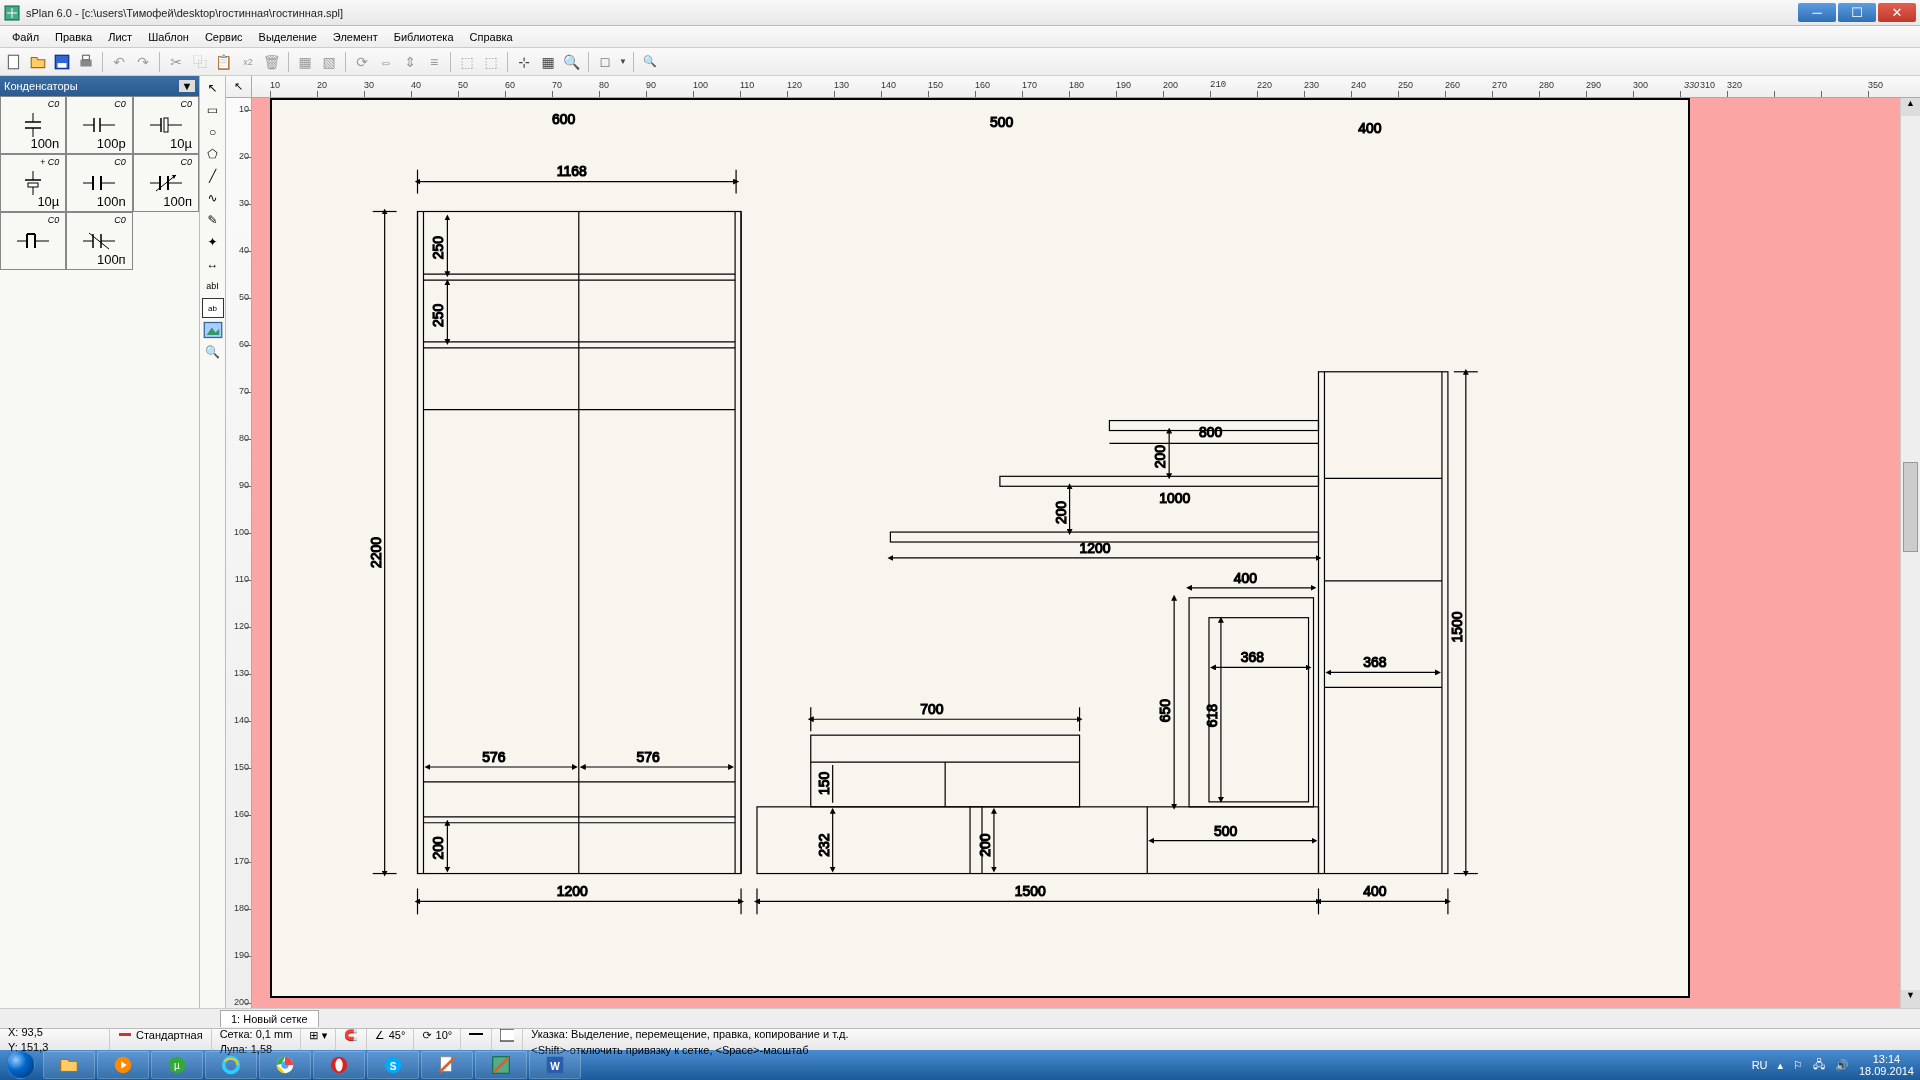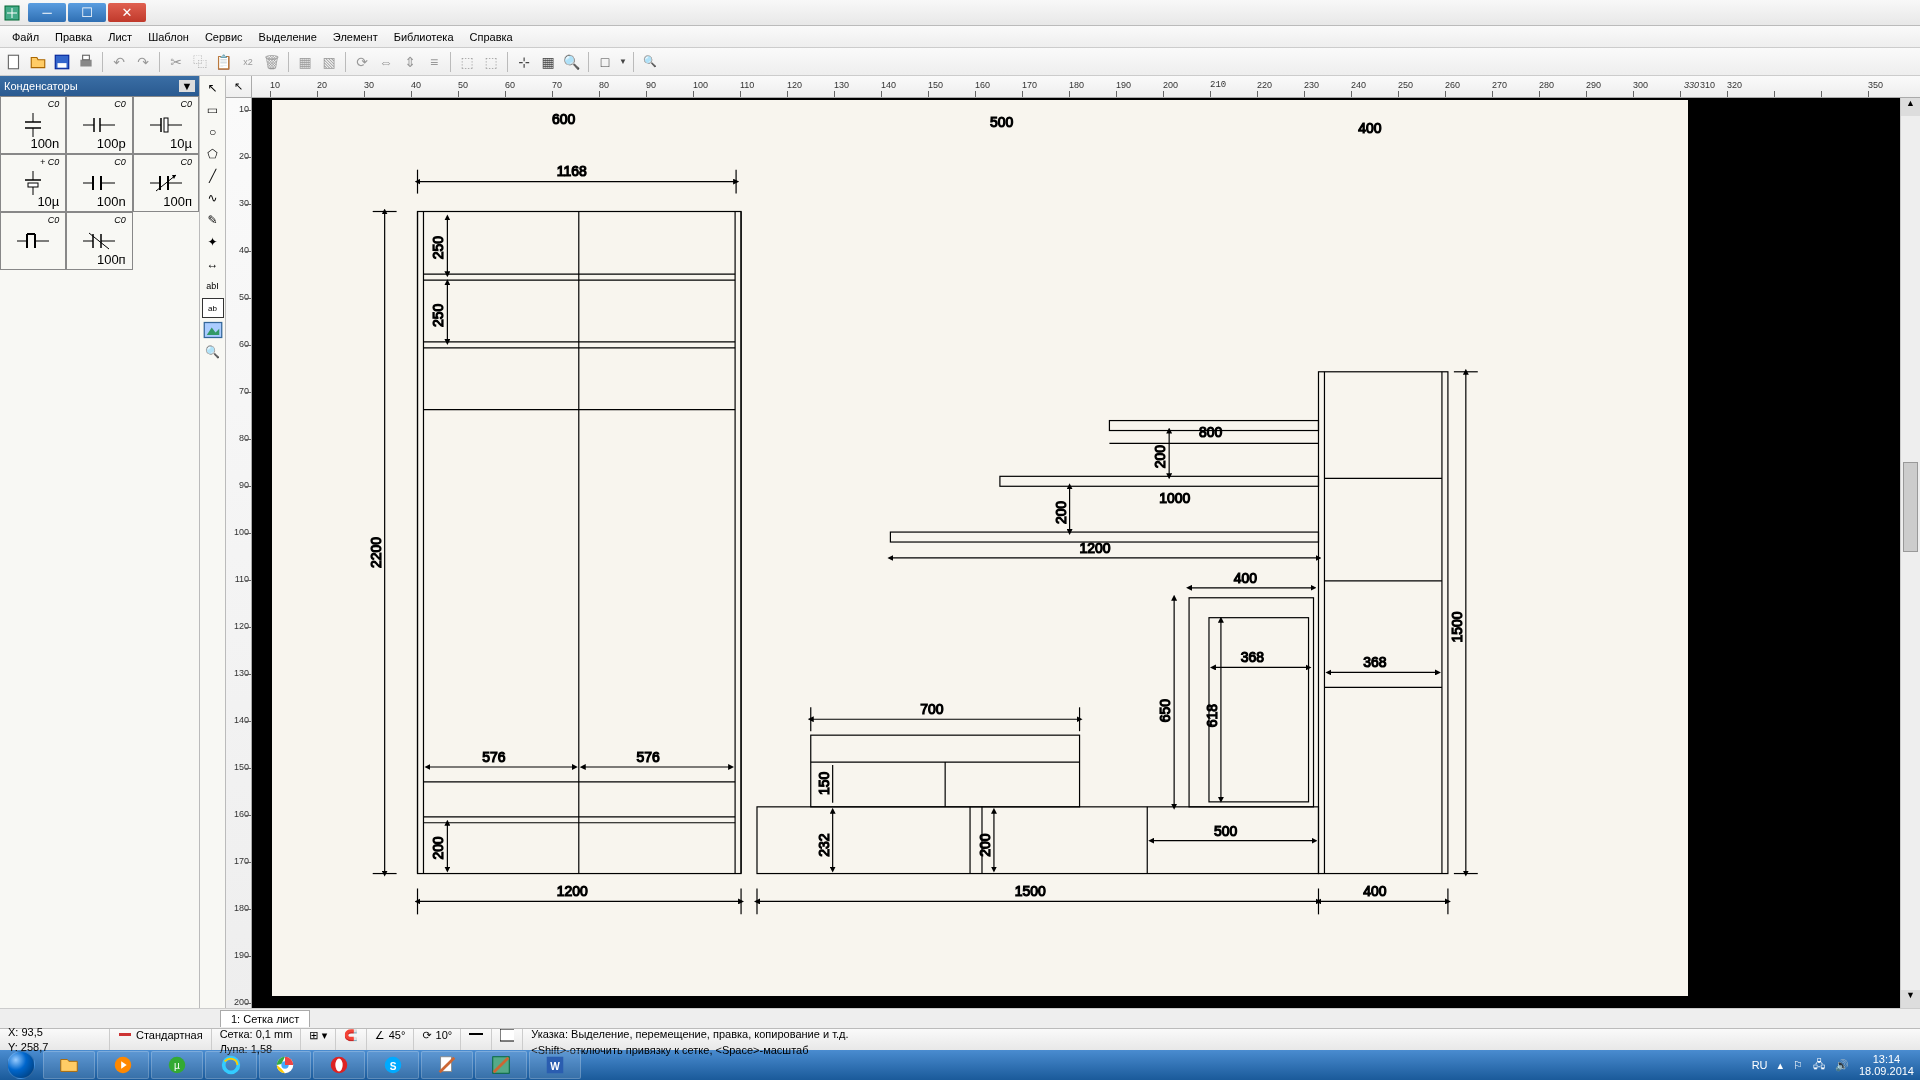--- a/index.html
+++ b/index.html
@@ -26,21 +26,21 @@
 .comp-lbl-top { position:absolute; top:2px; right:6px; font-size:9px; font-style:italic; }
 .comp-lbl-bot { position:absolute; bottom:2px; right:6px; font-size:13px; }
 .drawtools { width:26px; background:#f8f8f4; border-right:1px solid #bbb; display:flex; flex-direction:column; align-items:center; padding-top:2px; gap:2px; }
 .dt { width:22px; height:20px; display:flex; align-items:center; justify-content:center; border:1px solid transparent; cursor:pointer; font-size:12px; }
 .canvas-wrap { flex:1; display:flex; flex-direction:column; position:relative; background:#f8f5ee; }
 .htruler { height:22px; background:linear-gradient(#fafafa,#eee); border-bottom:1px solid #aaa; display:flex; overflow:hidden; position:relative; }
 .htruler .corner { width:26px; height:100%; border-right:1px solid #aaa; display:flex; align-items:center; justify-content:center; }
 .htruler .ticks { flex:1; position:relative; }
 .canvas-body { flex:1; display:flex; overflow:hidden; }
 .vruler { width:26px; background:linear-gradient(#fafafa,#eee); border-right:1px solid #aaa; position:relative; }
-.canvas { flex:1; background:#000000; position:relative; overflow:hidden; }
+.canvas { flex:1; background:#fca5a5; position:relative; overflow:hidden; }
 .sheet { position:absolute; left:18px; top:0; width:1420px; height:900px; background:#f8f5ee; border:2px solid #000; }
 .sheet svg { width:100%; height:100%; }
 .sb-v { width:20px; background:#eee; border-left:1px solid #ccc; position:relative; }
 .sb-v .thumb { position:absolute; left:2px; right:2px; top:40%; height:90px; background:#ccc; border:1px solid #999; }
 .sb-v .arr { position:absolute; left:0; right:0; height:18px; background:#ddd; text-align:center; font-size:9px; }
 .tabbar { height:20px; background:#eee; border-top:1px solid #ccc; display:flex; align-items:center; padding-left:220px; }
 .tabbar .tab { background:#fff; border:1px solid #aaa; border-bottom:none; padding:2px 10px; font-size:11px; }
 .statusbar { height:22px; background:linear-gradient(#fafafa,#e8e8e8); border-top:1px solid #bbb; display:flex; align-items:center; font-size:11px; }
 .status-seg { padding:0 8px; border-right:1px solid #ccc; display:flex; align-items:flex-start; gap:4px; height:100%; }
 .status-seg svg { width:14px; height:14px; }
@@ -58,20 +58,21 @@
 </head>
 <body>
 
 <div class="titlebar">
   <span class="icon">
     <svg viewBox="0 0 16 16">
         <rect x="1" y="1" width="14" height="14" fill="#4a8" stroke="#063"></rect>
         <path d="M3 8h10M8 3v10" stroke="#fff"></path>
       </svg>
   </span>
+  <span class="title">sPlan 6.0 - [c:\users\Тимофей\desktop\гостинная\гостинная.spl]</span>
   <div class="win-btns">
     <div class="btn-min">─</div>
     <div class="btn-max">☐</div>
     <div class="btn-close">✕</div>
   </div>
 </div>
 
 <div class="menubar">
   <span>Файл</span>
   <span>Правка</span>
@@ -514,27 +515,27 @@
       <div class="sb-v">
         <div class="arr" style="top:0">▲</div>
         <div class="thumb"></div>
         <div class="arr" style="bottom:0">▼</div>
       </div>
     </div>
   </div>
 </div>
 
 <div class="tabbar">
-  <div class="tab">1: Сетка лист</div>
+  <div class="tab">1: Новый сетке</div>
 </div>
 
 <div class="statusbar">
   <div class="status-seg" style="width:110px;flex-direction:column;align-items:flex-start;justify-content:center;line-height:1.0">
     <span>X: 93,5</span>
-    <span>Y: 258,7</span>
+    <span>Y: 151,3</span>
   </div>
   <div class="status-seg">
     <svg viewBox="0 0 14 14">
         <rect x="1" y="4" width="12" height="3" fill="#c33"></rect>
       </svg>
     <span>Стандартная</span>
   </div>
   <div class="status-seg" style="flex-direction:column;align-items:flex-start;line-height:1.0">
     <span>Сетка: 0,1 mm</span>
     <span><span>Лупа:</span> <span>1,58</span></span>

